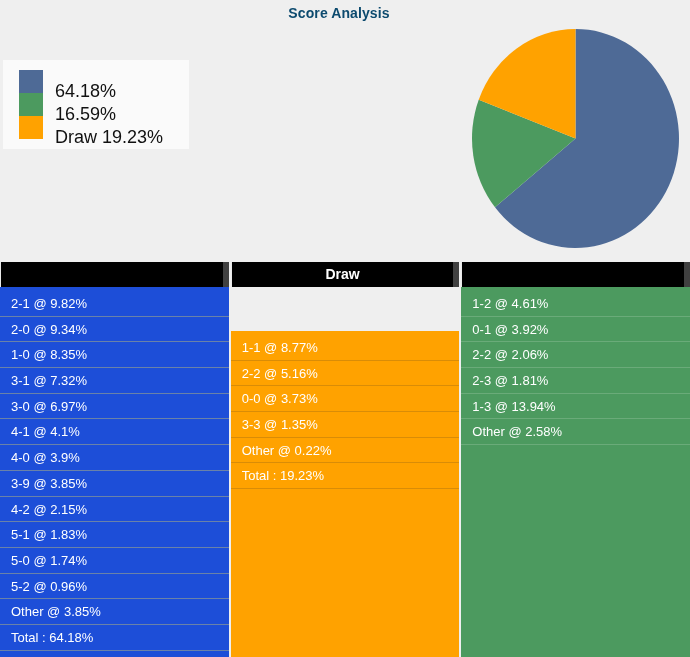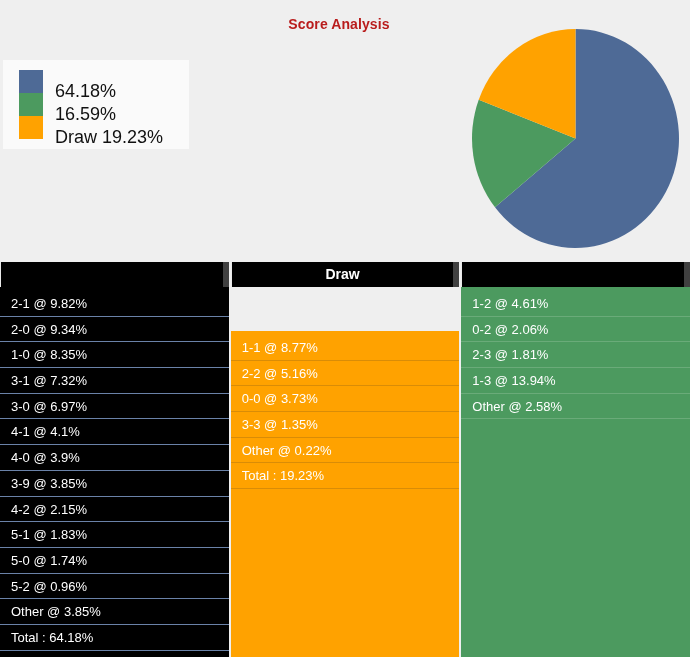--- a/index.html
+++ b/index.html
@@ -21,26 +21,26 @@
   .chart-area {
     position: absolute;
     left: 0; top: 0;
     width: 690px;
     height: 262px;
     background: #efefef;
   }
 
   .chart-title {
     position: absolute;
-    left: 0; top: 16px;
+    left: 0; top: 5px;
     width: 678px;
     text-align: center;
     font-size: 14px;
     font-weight: bold;
-    color: #b91c1c;
+    color: #0c4a6e;
     letter-spacing: 0.1px;
   }
 
   
   .legend-box {
     position: absolute;
     left: 3px;
     top: 60px;
     width: 186px;
     height: 89px;
@@ -117,21 +117,21 @@
     overflow: hidden;
     white-space: nowrap;
   }
 
   .col-body {
     flex: 1 1 auto;
     padding-top: 4px;
     overflow: hidden;
   }
 
-  .col-blue   .col-body { background: #000000; }
+  .col-blue   .col-body { background: #1d4ed8; }
   .col-orange .col-body { background: #ffa200; margin-top: 44px; }
   .col-green  .col-body { background: #4c9a5f; }
 
   .row {
     height: 25.7px;
     line-height: 25.7px;
     font-size: 13px;
     color: #ffffff;
     padding-left: 11px;
     white-space: nowrap;
@@ -210,20 +210,21 @@
         <div class="row">3-3 @ 1.35%</div>
         <div class="row">Other @ 0.22%</div>
         <div class="row">Total : 19.23%</div>
       </div>
   </div>
 
   <div class="col col-green">
     <div class="col-header"></div>
     <div class="col-body">
         <div class="row">1-2 @ 4.61%</div>
-        <div class="row">0-2 @ 2.06%</div>
+        <div class="row">0-1 @ 3.92%</div>
+        <div class="row">2-2 @ 2.06%</div>
         <div class="row">2-3 @ 1.81%</div>
         <div class="row">1-3 @ 13.94%</div>
         <div class="row">Other @ 2.58%</div>
       </div>
   </div>
 
 </div>
 
 </body></html>

